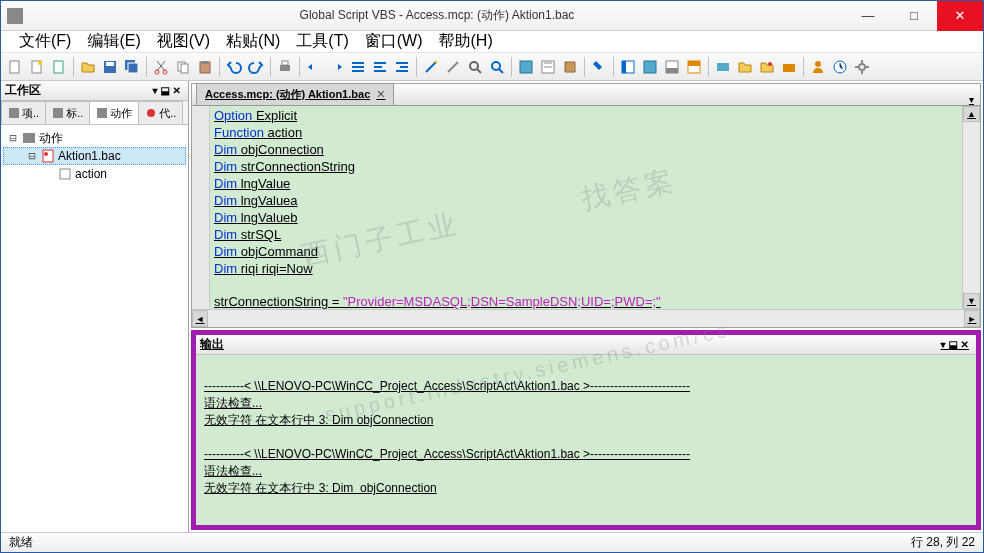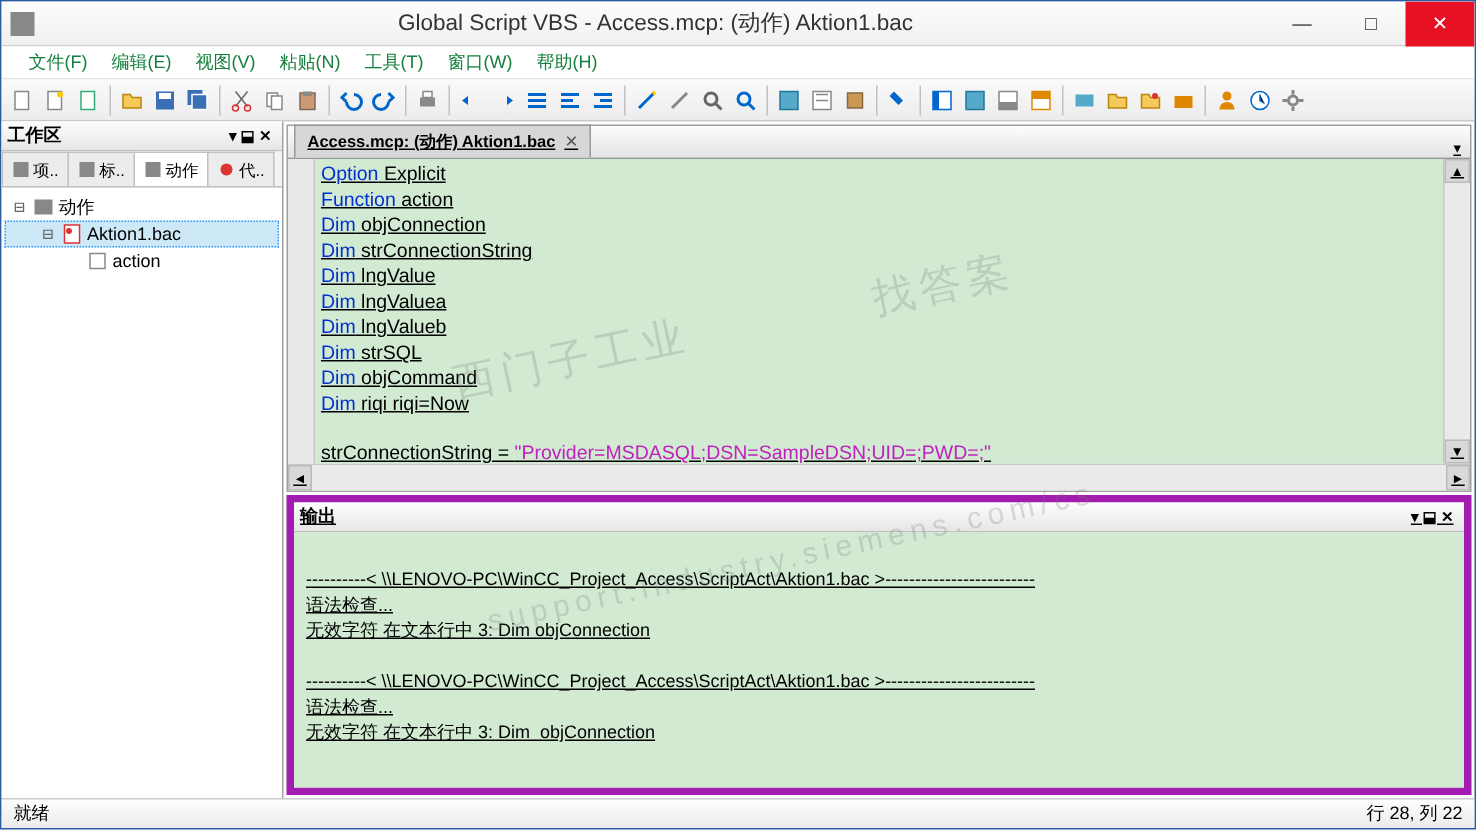--- a/index.html
+++ b/index.html
@@ -1,26 +1,26 @@
 <!DOCTYPE html>
 <html><head>
 <meta charset="utf-8">
 <style>
 * { margin: 0; padding: 0; box-sizing: border-box; font-family: "Microsoft YaHei", "Segoe UI", sans-serif; }
 body { width: 984px; height: 553px; background: #fff; font-size: 12px; overflow: hidden; position: relative; border: 1px solid #2c5aa0; }
 
 .titlebar { height: 30px; background: linear-gradient(#fdfdfd,#f0f0f0); display: flex; align-items: center; border-bottom: 1px solid #d0d0d0; }
 .titlebar .app-icon { width: 16px; height: 16px; margin: 0 6px; background: #888; }
-.titlebar .title { flex: 1; text-align: center; font-size: 15px; color: #333; }
+.titlebar .title { flex: 1; text-align: center; font-size: 12px; color: #333; }
 .titlebar .win-btns { display: flex; }
 .titlebar .win-btn { width: 46px; height: 30px; display: flex; align-items: center; justify-content: center; font-size: 13px; color: #333; }
 .titlebar .win-btn.close { background: #e81123; color: #fff; }
 
 .menubar { height: 22px; background: #fff; display: flex; align-items: center; padding: 0 10px; border-bottom: 1px solid #e5e5e5; }
-.menubar .menu-item { padding: 2px 8px; font-size: 12px; color: #15803d; }
+.menubar .menu-item { padding: 2px 8px; font-size: 16px; color: #000000; }
 
 .toolbar { height: 28px; background: linear-gradient(#fafafa,#ececec); display: flex; align-items: center; padding: 0 4px; border-bottom: 1px solid #c9c9c9; gap: 2px; overflow: hidden; }
 .tbtn { width: 20px; height: 20px; display: flex; align-items: center; justify-content: center; border: 1px solid transparent; }
 .tbtn svg { width: 16px; height: 16px; }
 .tsep { width: 1px; height: 20px; background: #c0c0c0; margin: 0 2px; }
 
 .main { display: flex; height: calc(100% - 30px - 22px - 28px - 20px); }
 
 .workspace { width: 188px; border-right: 1px solid #a0a0a0; display: flex; flex-direction: column; background: #fff; }
 .panel-header { height: 20px; background: linear-gradient(#fdfdfd,#e6e6e6); border-bottom: 1px solid #c0c0c0; display: flex; align-items: center; padding: 0 4px; font-weight: bold; font-size: 12px; }

